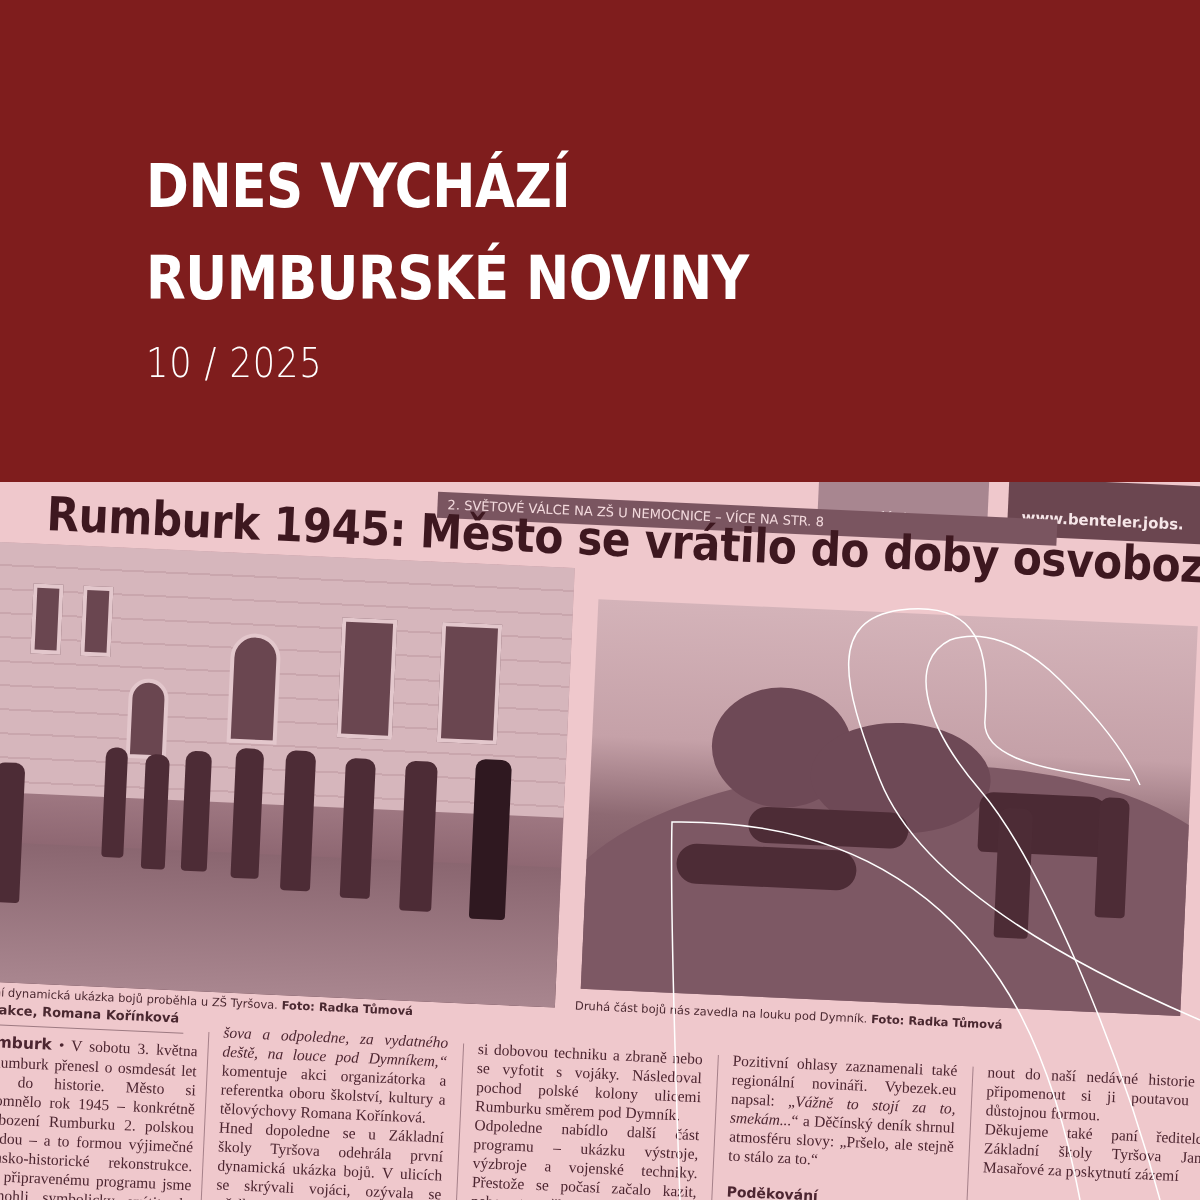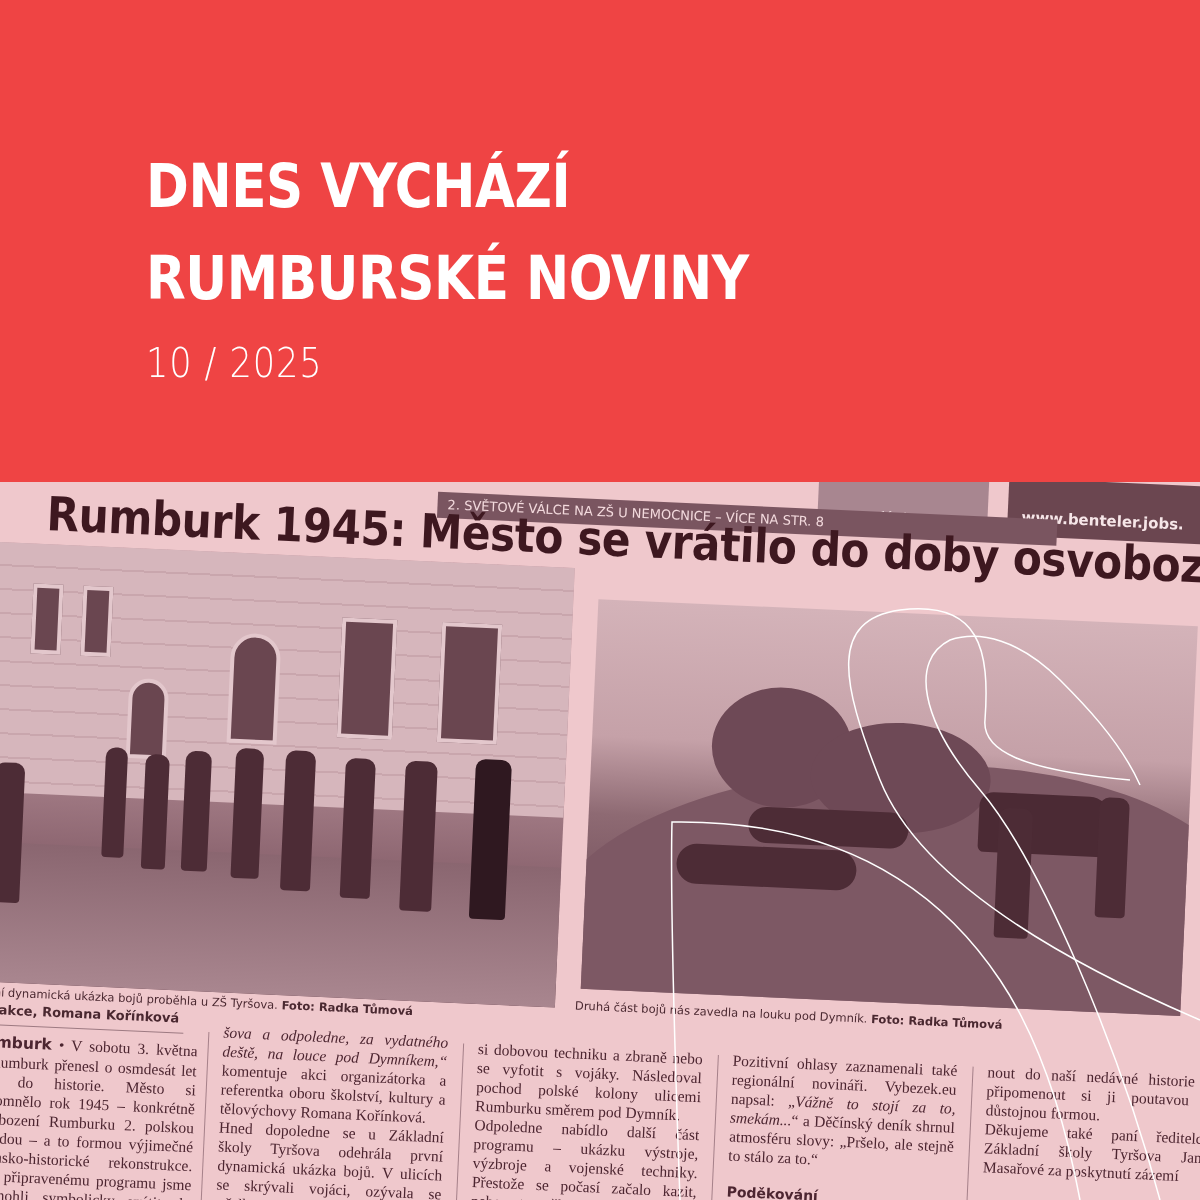--- a/index.html
+++ b/index.html
@@ -2,21 +2,21 @@
 <html><head>
   <meta charset="utf-8">
   <style>
     * { margin: 0; padding: 0; box-sizing: border-box; }
     html, body { width: 1200px; height: 1200px; overflow: hidden; background: #efc8cc; }
     .page { position: relative; width: 1200px; height: 1200px; overflow: hidden; background: #efc8cc; }
 
     
     .banner {
       position: absolute; left: 0; top: 0; width: 1200px; height: 482px;
-      background: #ef4444; z-index: 5;
+      background: #7f1d1d; z-index: 5;
     }
     .banner-title {
       position: absolute; left: 146px; top: 140px;
       color: #ffffff; font-family: "DejaVu Sans", sans-serif;
       font-weight: bold; font-size: 60px; line-height: 92px;
       letter-spacing: -0.5px; transform: scaleX(0.86); transform-origin: left top;
     }
     .banner-title div { white-space: nowrap; }
     .banner-issue {
       position: absolute; left: 146px; top: 340px;

